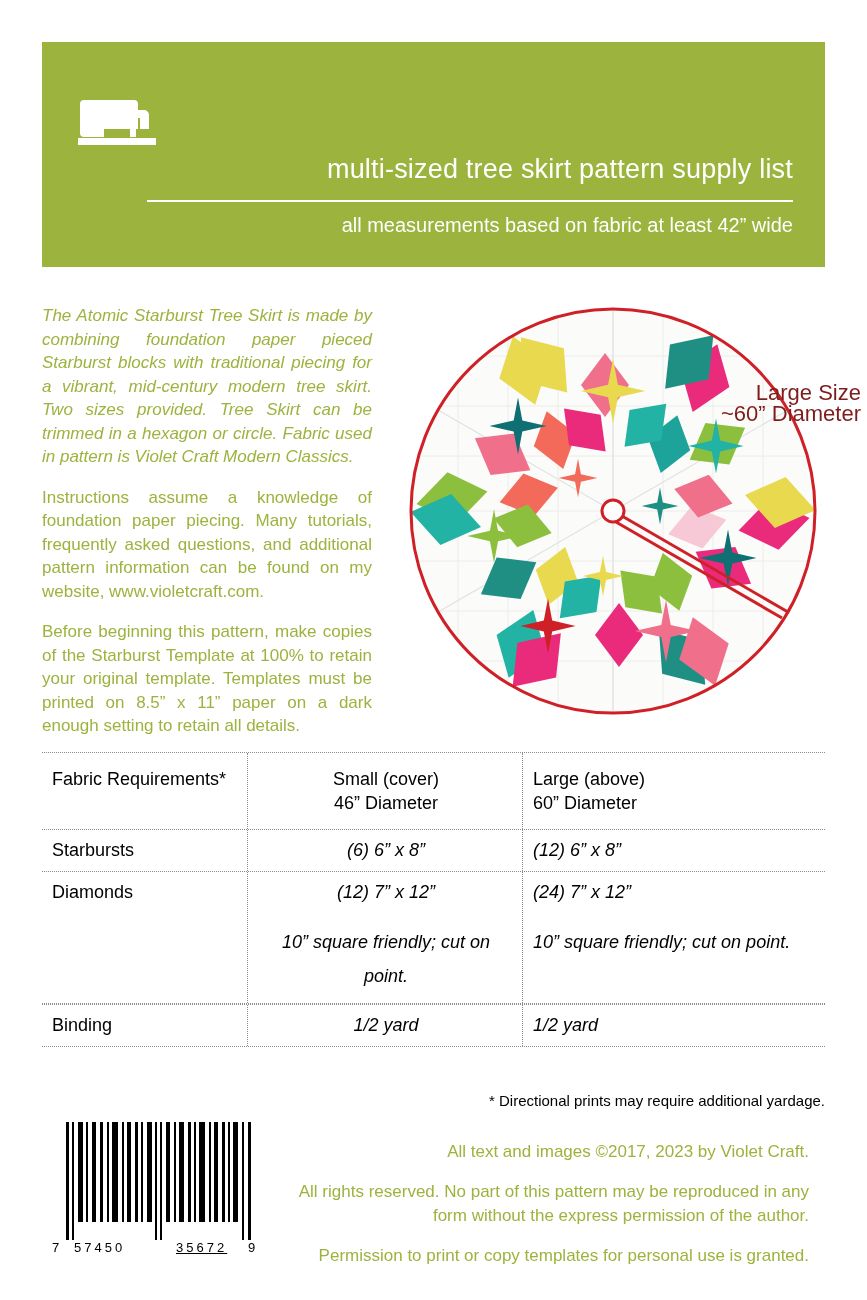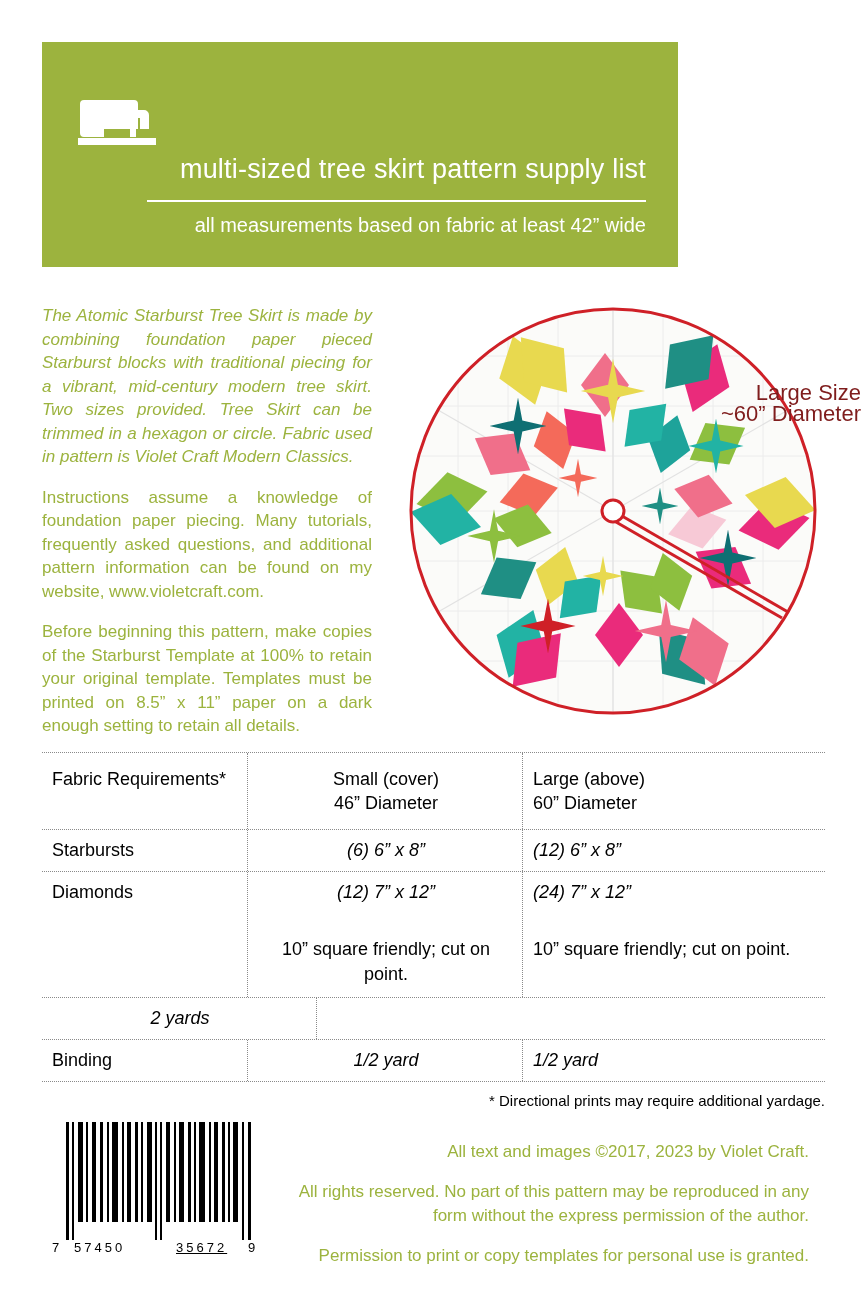--- a/index.html
+++ b/index.html
@@ -13,21 +13,21 @@
     position: relative;
     font-family: "Liberation Sans", sans-serif;
     overflow: hidden;
   }
 
   
   .header-band {
     position: absolute;
     left: 42px;
     top: 42px;
-    width: 636px;
+    width: 783px;
     height: 225px;
     background: #9cb33e;
   }
   .machine-icon {
     position: absolute;
     left: 36px;
     top: 48px;
     width: 82px;
     height: 64px;
   }
@@ -113,21 +113,21 @@
     padding: 10px 8px 10px 10px;
     font-size: 18px;
     color: #000000;
     box-sizing: border-box;
   }
   .c1 { width: 206px; border-right: 1px dotted #8a8a8a; }
   .c2 { width: 275px; border-right: 1px dotted #8a8a8a; text-align: center; }
   .c3 { width: 302px; }
   .tcell.head { line-height: 24px; padding-top: 14px; padding-bottom: 14px; }
   .tcell .val { font-style: italic; }
-  .tcell .val2 { margin-top: 34px; line-height: 25px; }
+  .tcell .val2 { font-style: italic; margin-top: 22px; line-height: 34px; }
 
   .footnote {
     position: absolute;
     right: 42px;
     top: 1092px;
     font-size: 15px;
     color: #000000;
     text-align: right;
   }
 
@@ -335,23 +335,20 @@
       <div class="val">(12) 7” x 12”</div>
       <div class="val2">10” square friendly; cut on point.</div>
     </div>
     <div class="tcell c3">
       <div class="val">(24) 7” x 12”</div>
       <div class="val2">10” square friendly; cut on point.</div>
     </div>
   </div>
 
   <div class="trow">
-    <div class="tcell c2">
-      <div class="val">2 yards</div>
-    </div>
   </div>
 
   <div class="trow">
     <div class="tcell c1">Binding</div>
     <div class="tcell c2">
       <div class="val">1/2 yard</div>
     </div>
     <div class="tcell c3">
       <div class="val">1/2 yard</div>
     </div>

